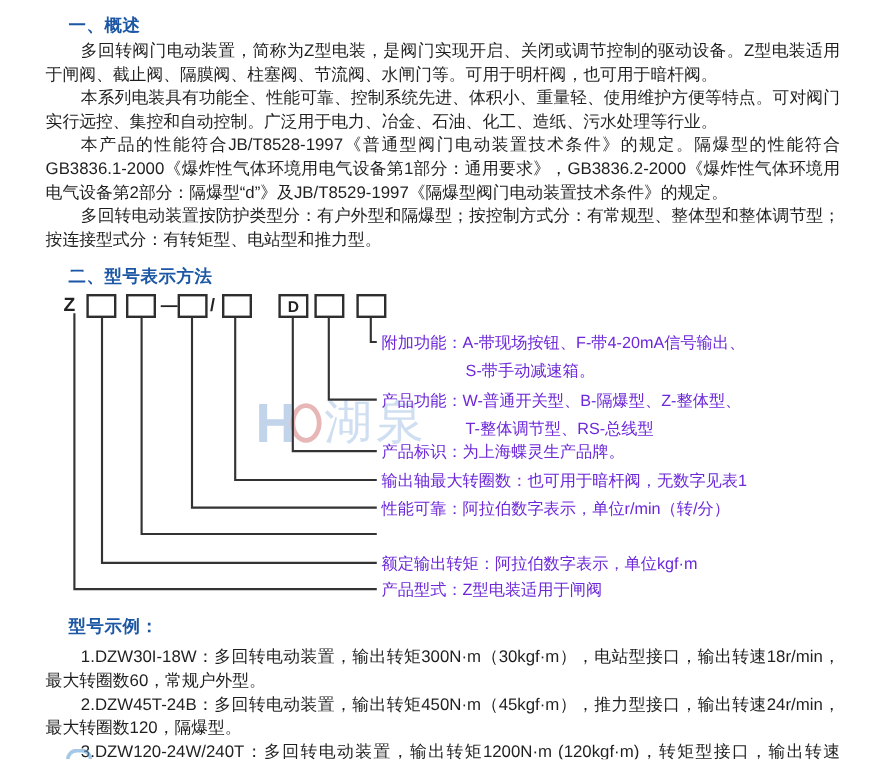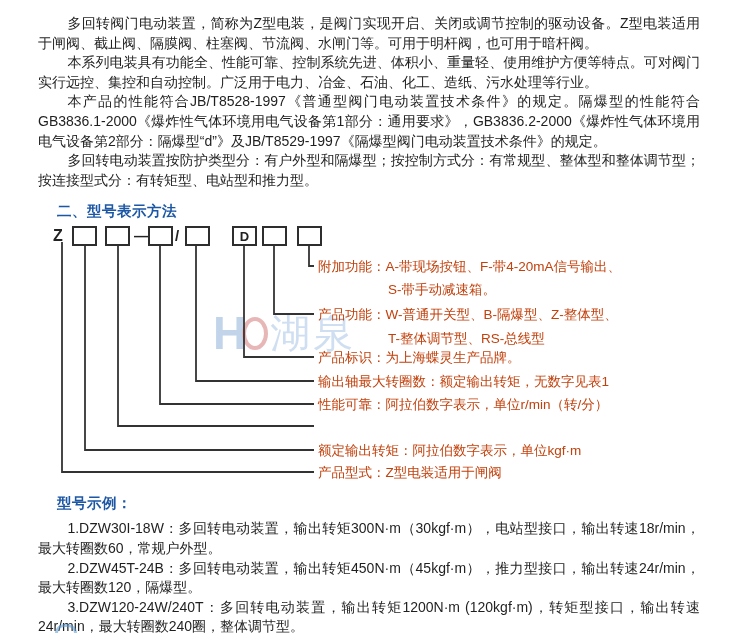--- a/index.html
+++ b/index.html
@@ -65,21 +65,21 @@
     top: 1px;
     font-size: 15px;
     font-weight: bold;
     color: #222;
     z-index: 2;
   }
   .dlabel {
     position: absolute;
     left: 280px;
     font-size: 13.5px;
-    color: #c2410c;
+    color: #6d28d9;
     white-space: nowrap;
     z-index: 2;
     text-align: right;
   }
   .dlabel.cont { left: 350px; }
   
   .watermark {
     position: absolute;
     left: 175px;
     top: 84px;
@@ -122,20 +122,21 @@
     border-bottom: none;
     border-radius: 11px 11px 0 0;
     opacity: 0.55;
   }
 </style>
 </head>
 <body>
 
 <div class="page">
 
+  <div class="heading">一、概述</div>
   <div class="overview-block">
     <p class="para">多回转阀门电动装置，简称为Z型电装，是阀门实现开启、关闭或调节控制的驱动设备。Z型电装适用于闸阀、截止阀、隔膜阀、柱塞阀、节流阀、水闸门等。可用于明杆阀，也可用于暗杆阀。</p>
     <p class="para">本系列电装具有功能全、性能可靠、控制系统先进、体积小、重量轻、使用维护方便等特点。可对阀门实行远控、集控和自动控制。广泛用于电力、冶金、石油、化工、造纸、污水处理等行业。</p>
     <p class="para">本产品的性能符合JB/T8528-1997《普通型阀门电动装置技术条件》的规定。隔爆型的性能符合GB3836.1-2000《爆炸性气体环境用电气设备第1部分：通用要求》，GB3836.2-2000《爆炸性气体环境用电气设备第2部分：隔爆型“d”》及JB/T8529-1997《隔爆型阀门电动装置技术条件》的规定。</p>
     <p class="para">多回转电动装置按防护类型分：有户外型和隔爆型；按控制方式分：有常规型、整体型和整体调节型；按连接型式分：有转矩型、电站型和推力型。</p>
   </div>
 
   <div class="heading heading-2">二、型号表示方法</div>
 
   <div class="diagram">
@@ -168,21 +169,21 @@
     <span class="code-box" style="left:147px"></span>
     <span class="code-box" style="left:194px">D</span>
     <span class="code-box" style="left:224px"></span>
     <span class="code-box" style="left:259px"></span>
 
     <div class="dlabel" style="top:32px">附加功能：A-带现场按钮、F-带4-20mA信号输出、</div>
     <div class="dlabel cont" style="top:55px">S-带手动减速箱。</div>
     <div class="dlabel" style="top:80px">产品功能：W-普通开关型、B-隔爆型、Z-整体型、</div>
     <div class="dlabel" style="top:123px">产品标识：为上海蝶灵生产品牌。</div>
     <div class="dlabel cont" style="top:104px">T-整体调节型、RS-总线型</div>
-    <div class="dlabel" style="top:147px">输出轴最大转圈数：额定输出转矩，无数字见表1</div>
+    <div class="dlabel" style="top:147px">输出轴最大转圈数：也可用于暗杆阀，无数字见表1</div>
     <div class="dlabel" style="top:170px">性能可靠：阿拉伯数字表示，单位r/min（转/分）</div>
     <div class="dlabel" style="top:216px">额定输出转矩：阿拉伯数字表示，单位kgf·m</div>
     <div class="dlabel" style="top:238px">产品型式：Z型电装适用于闸阀</div>
   </div>
 
   <div class="heading examples-heading">型号示例：</div>
   <div class="examples-block">
     <p class="para example">1.DZW30I-18W：多回转电动装置，输出转矩300N·m（30kgf·m），电站型接口，输出转速18r/min，最大转圈数60，常规户外型。</p>
     <p class="para example">2.DZW45T-24B：多回转电动装置，输出转矩450N·m（45kgf·m），推力型接口，输出转速24r/min，最大转圈数120，隔爆型。</p>
     <p class="para example">3.DZW120-24W/240T：多回转电动装置，输出转矩1200N·m (120kgf·m)，转矩型接口，输出转速24r/min，最大转圈数240圈，整体调节型。</p>

